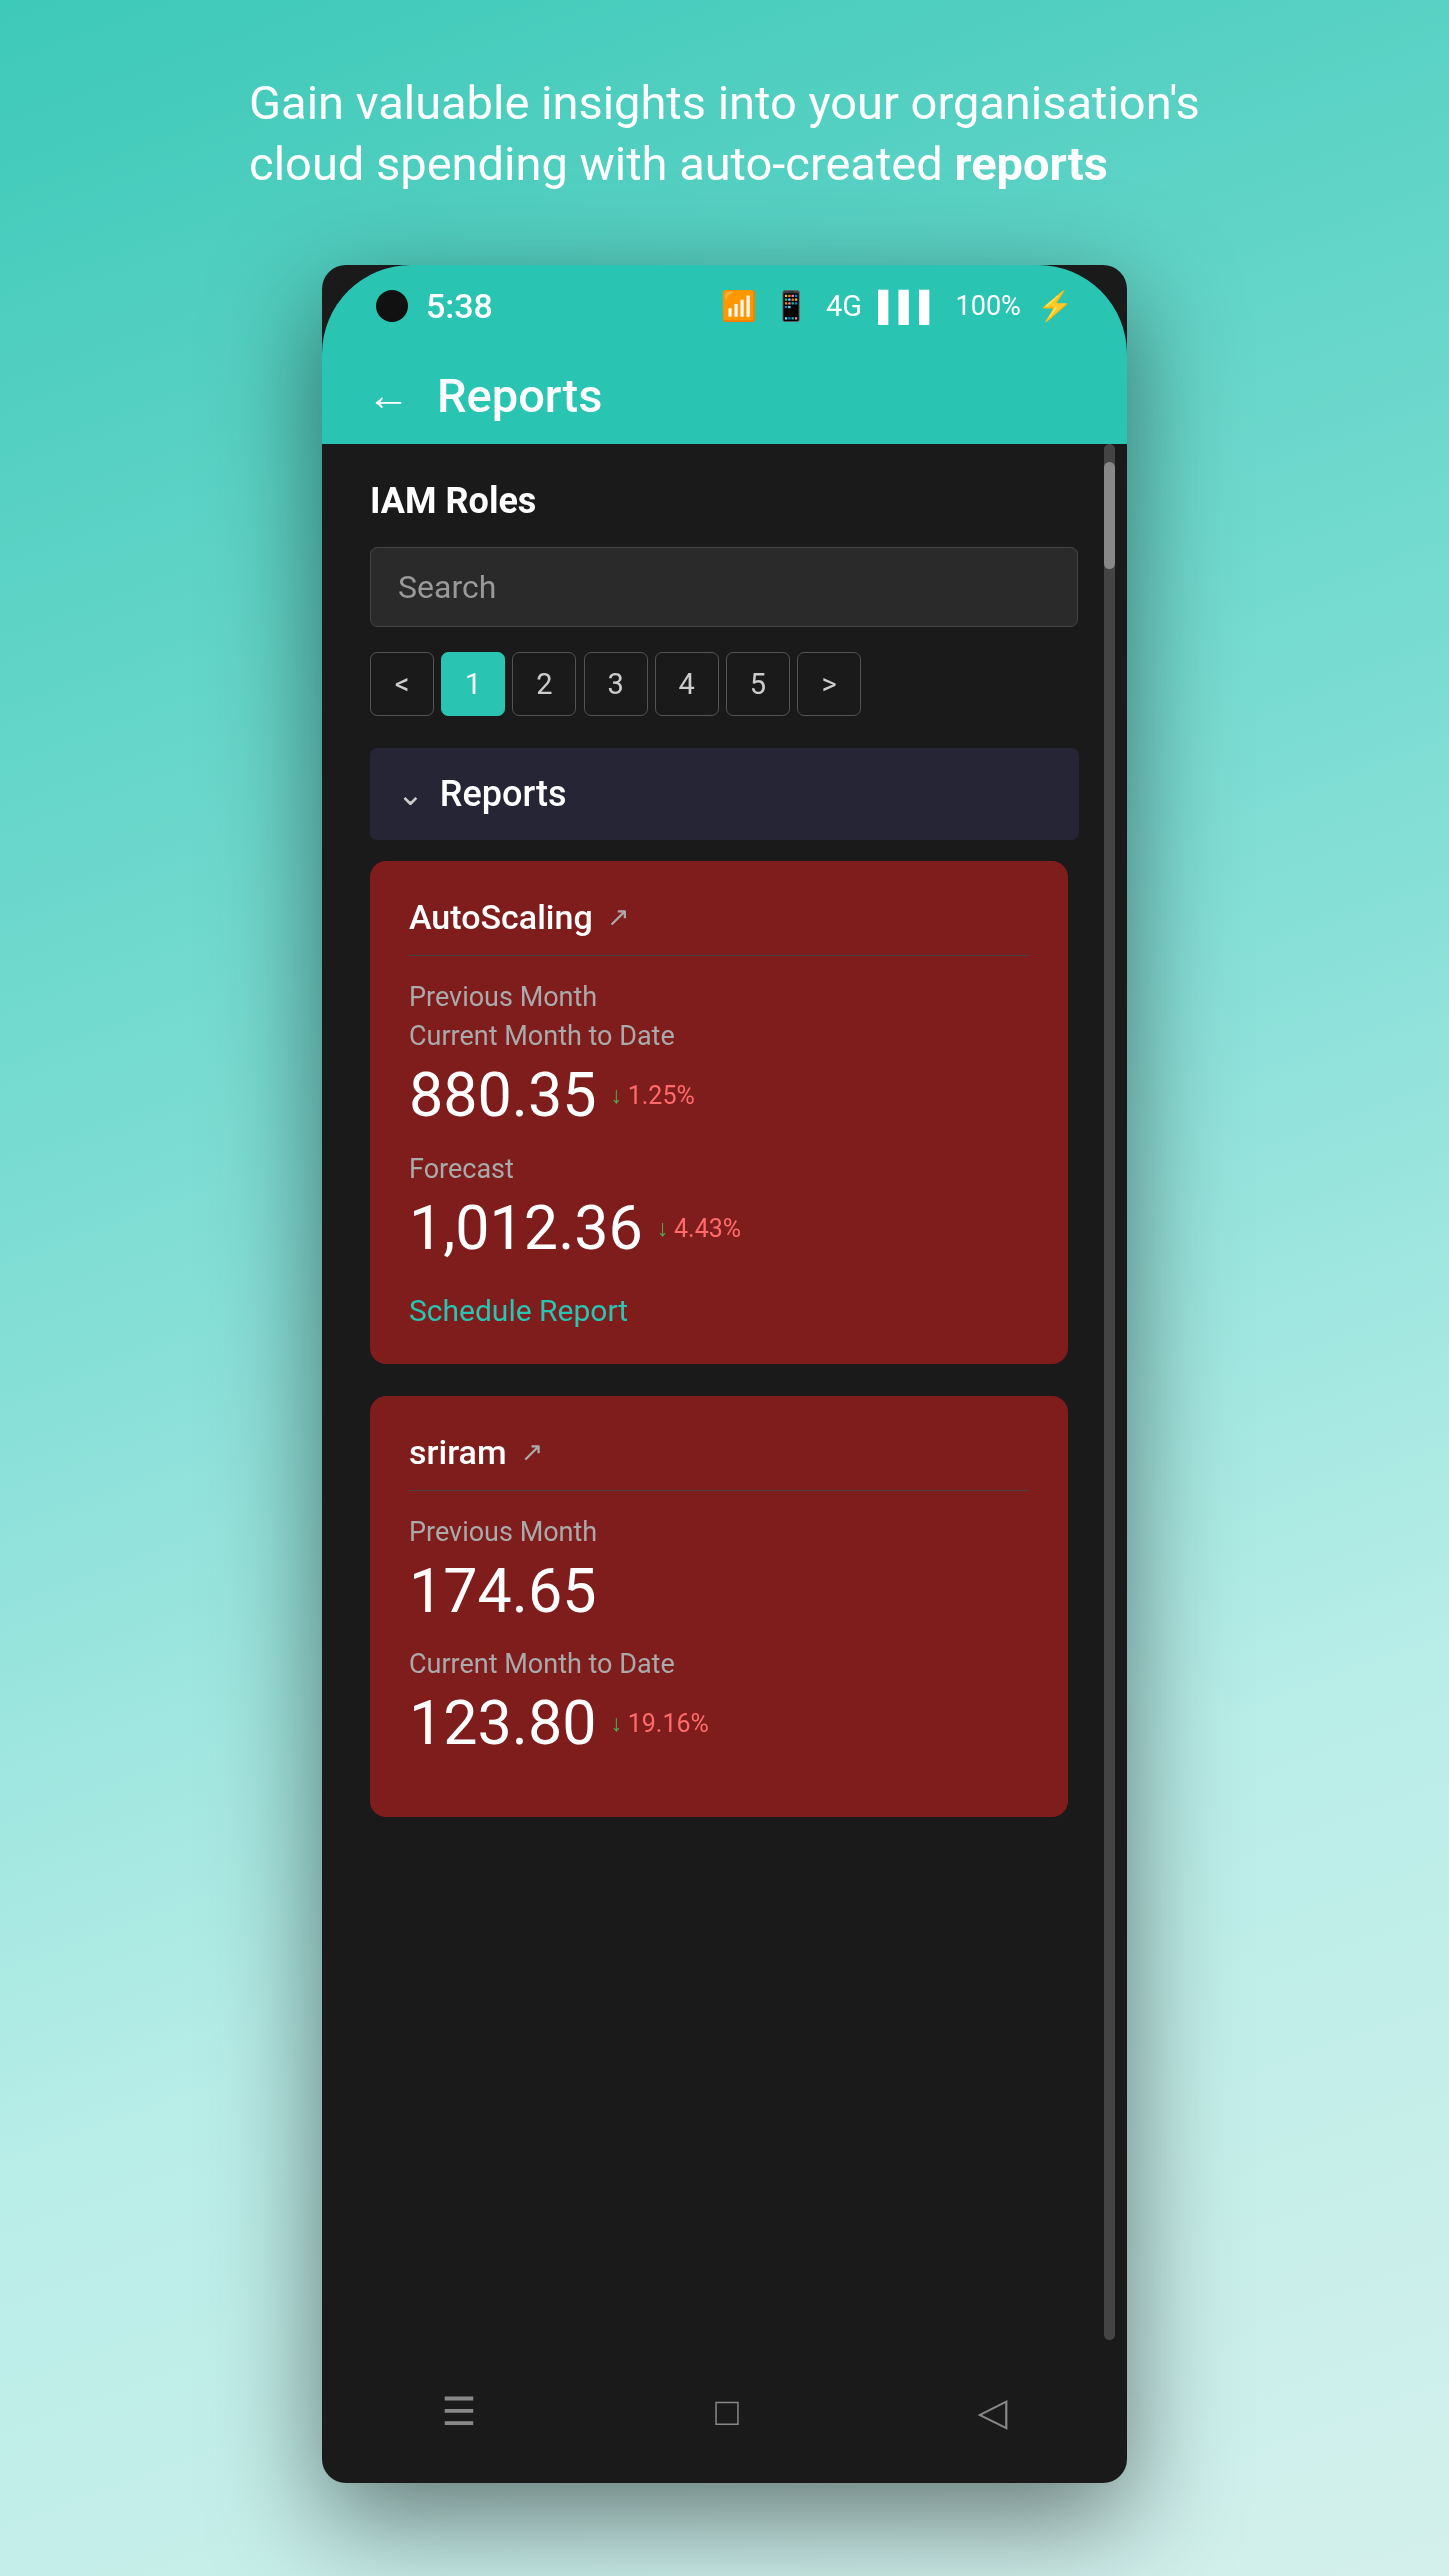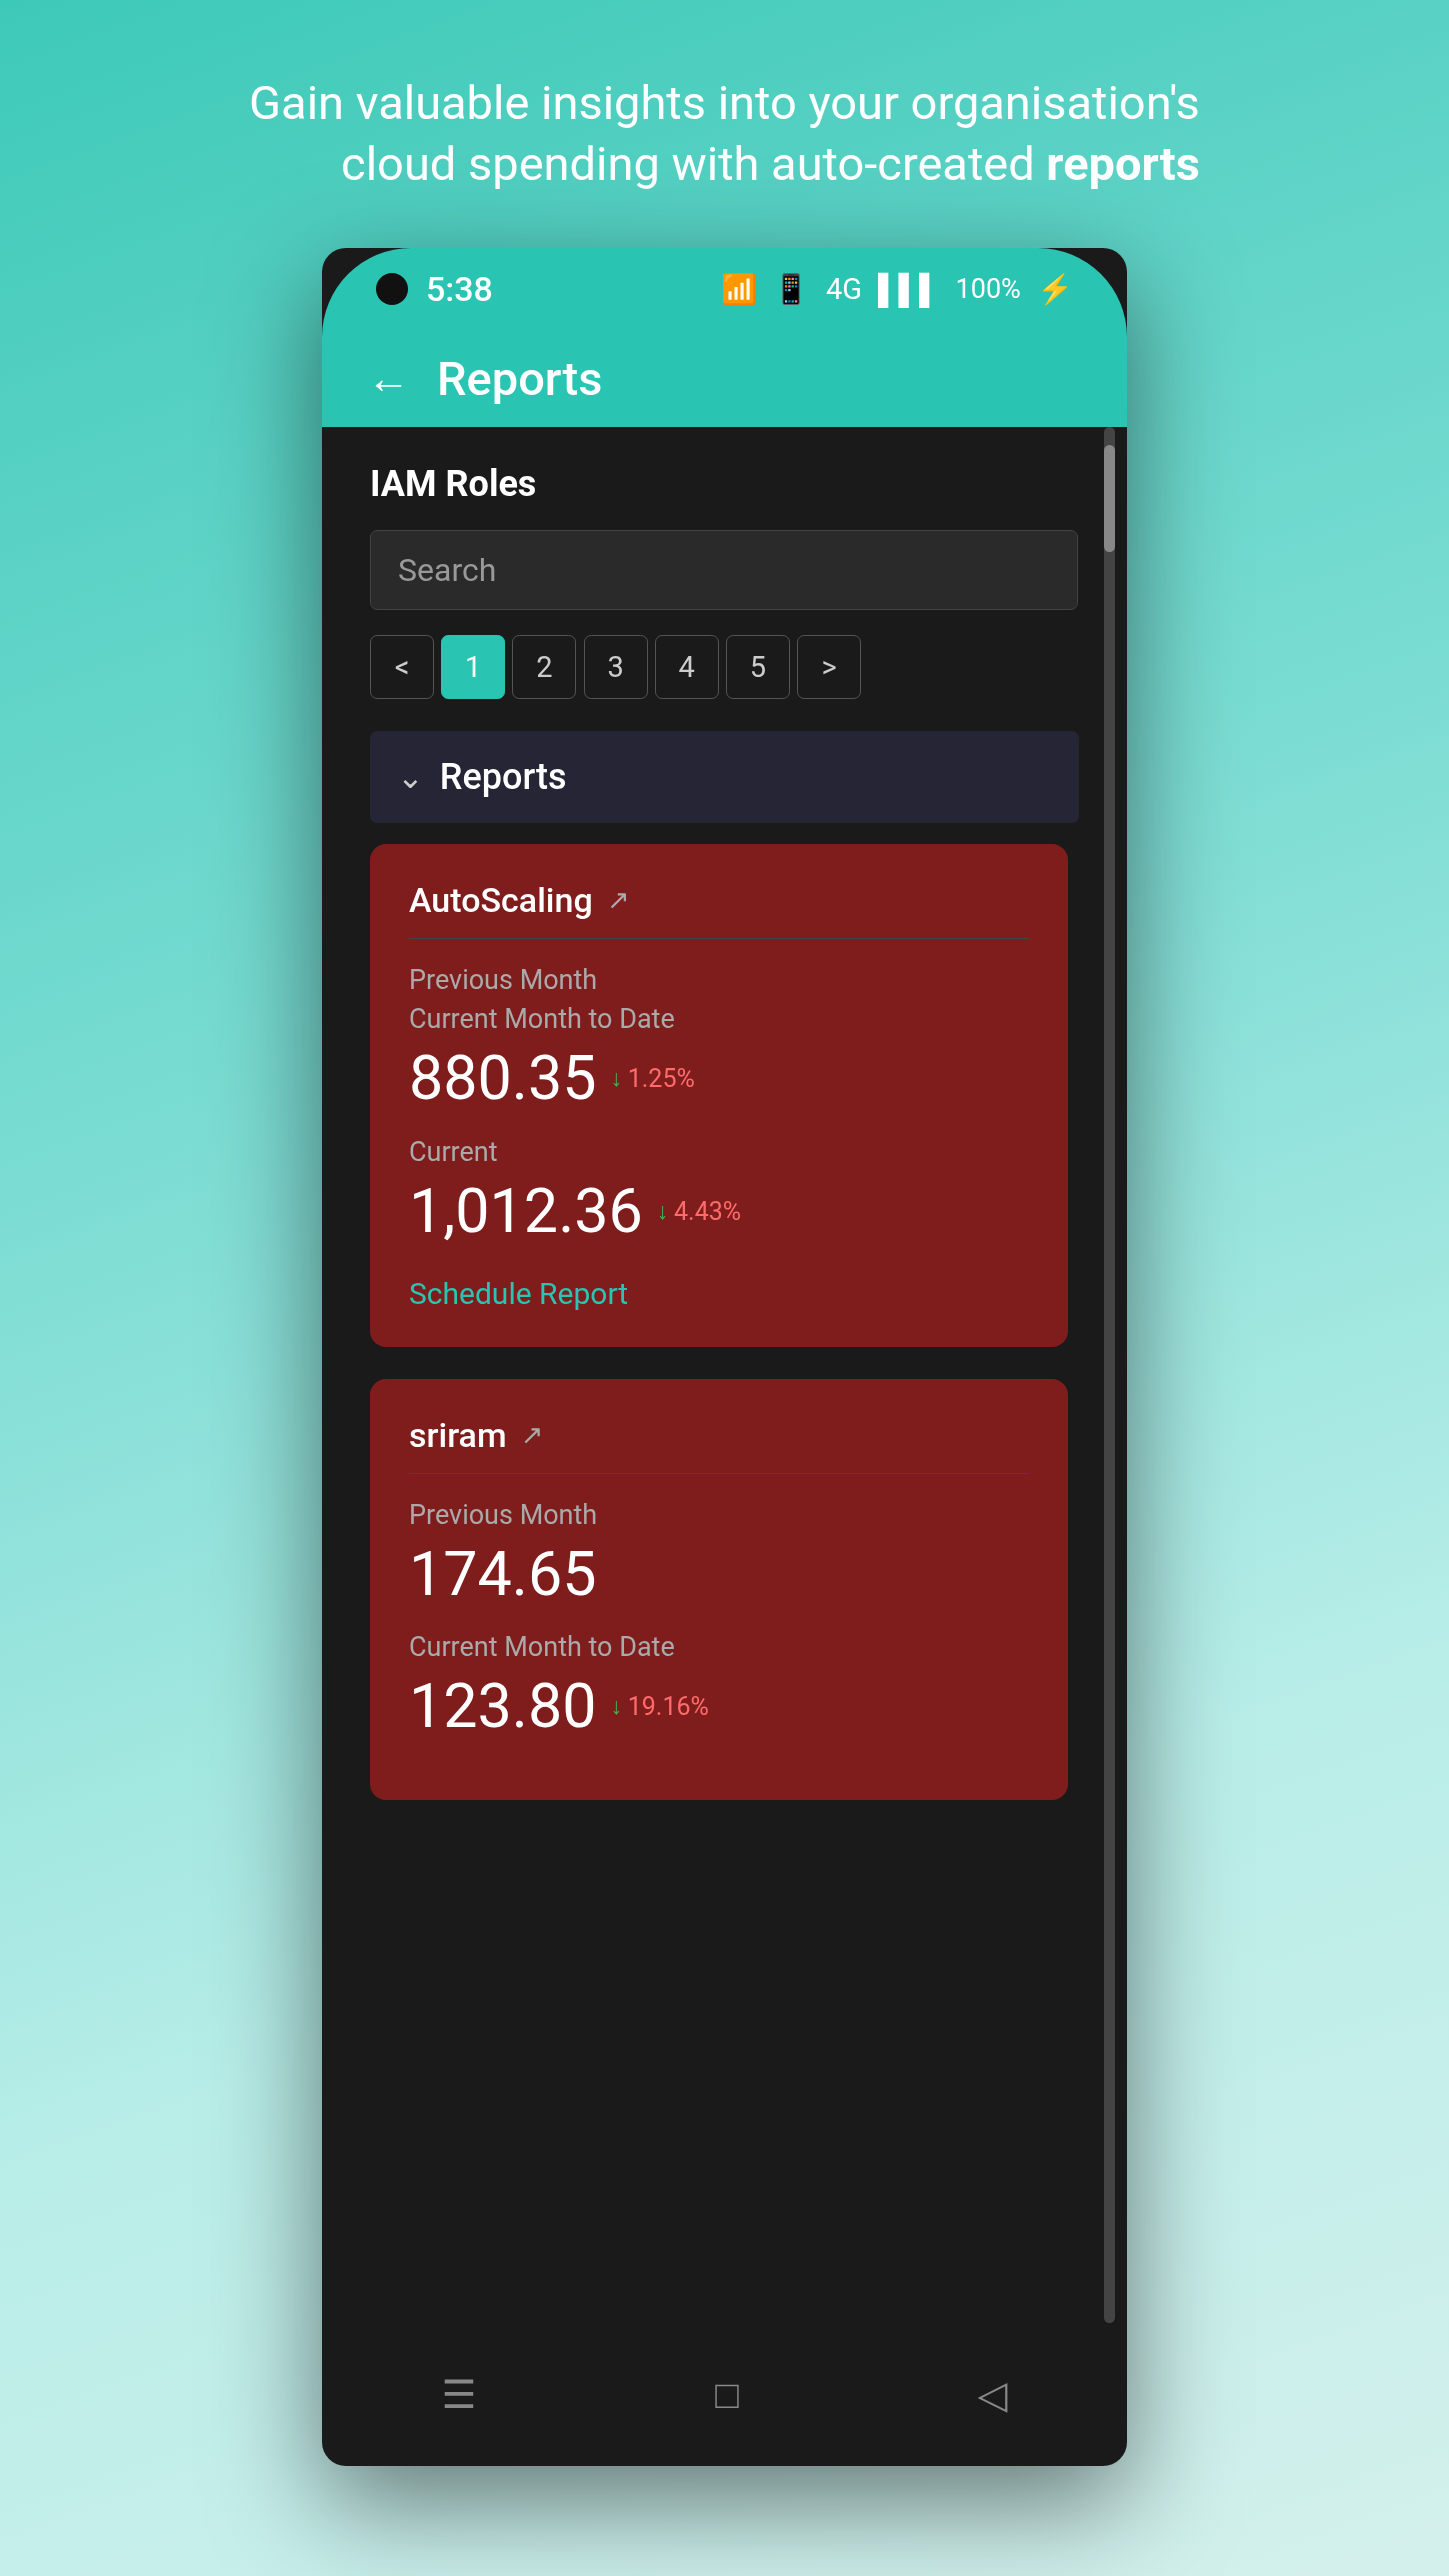--- a/index.html
+++ b/index.html
@@ -10,25 +10,25 @@
       background: linear-gradient(160deg, #3dc9b8 0%, #7dddd4 40%, #b8ede8 70%, #d4f0ec 100%);
       display: flex;
       flex-direction: column;
       align-items: center;
       font-family: 'Roboto', Arial, sans-serif;
       overflow: hidden;
     }
 
     .tagline {
       color: white;
-      text-align: right;
+      text-align: left;
       font-size: 47px;
       font-weight: 400;
       line-height: 1.3;
-      padding: 72px 89px 54px;
+      padding: 72px 89px 71px;
       max-width: 1252px;
     }
 
     .tagline strong {
       font-weight: 700;
     }
 
     
     .phone {
       width: 805px;
@@ -409,21 +409,21 @@
 
         <div class="metric-label">Current Month to Date</div>
         <div class="metric-value">
           <span>880.35</span>
           <span class="change-badge">
             <span class="down-arrow">↓</span>
             <span>1.25%</span>
           </span>
         </div>
 
-        <div class="metric-label">Current</div>
+        <div class="metric-label">Forecast</div>
         <div class="metric-value">
           <span>1,012.36</span>
           <span class="change-badge">
             <span class="down-arrow">↓</span>
             <span>4.43%</span>
           </span>
         </div>
 
         <a class="schedule-link">Schedule Report</a>
       </div>

